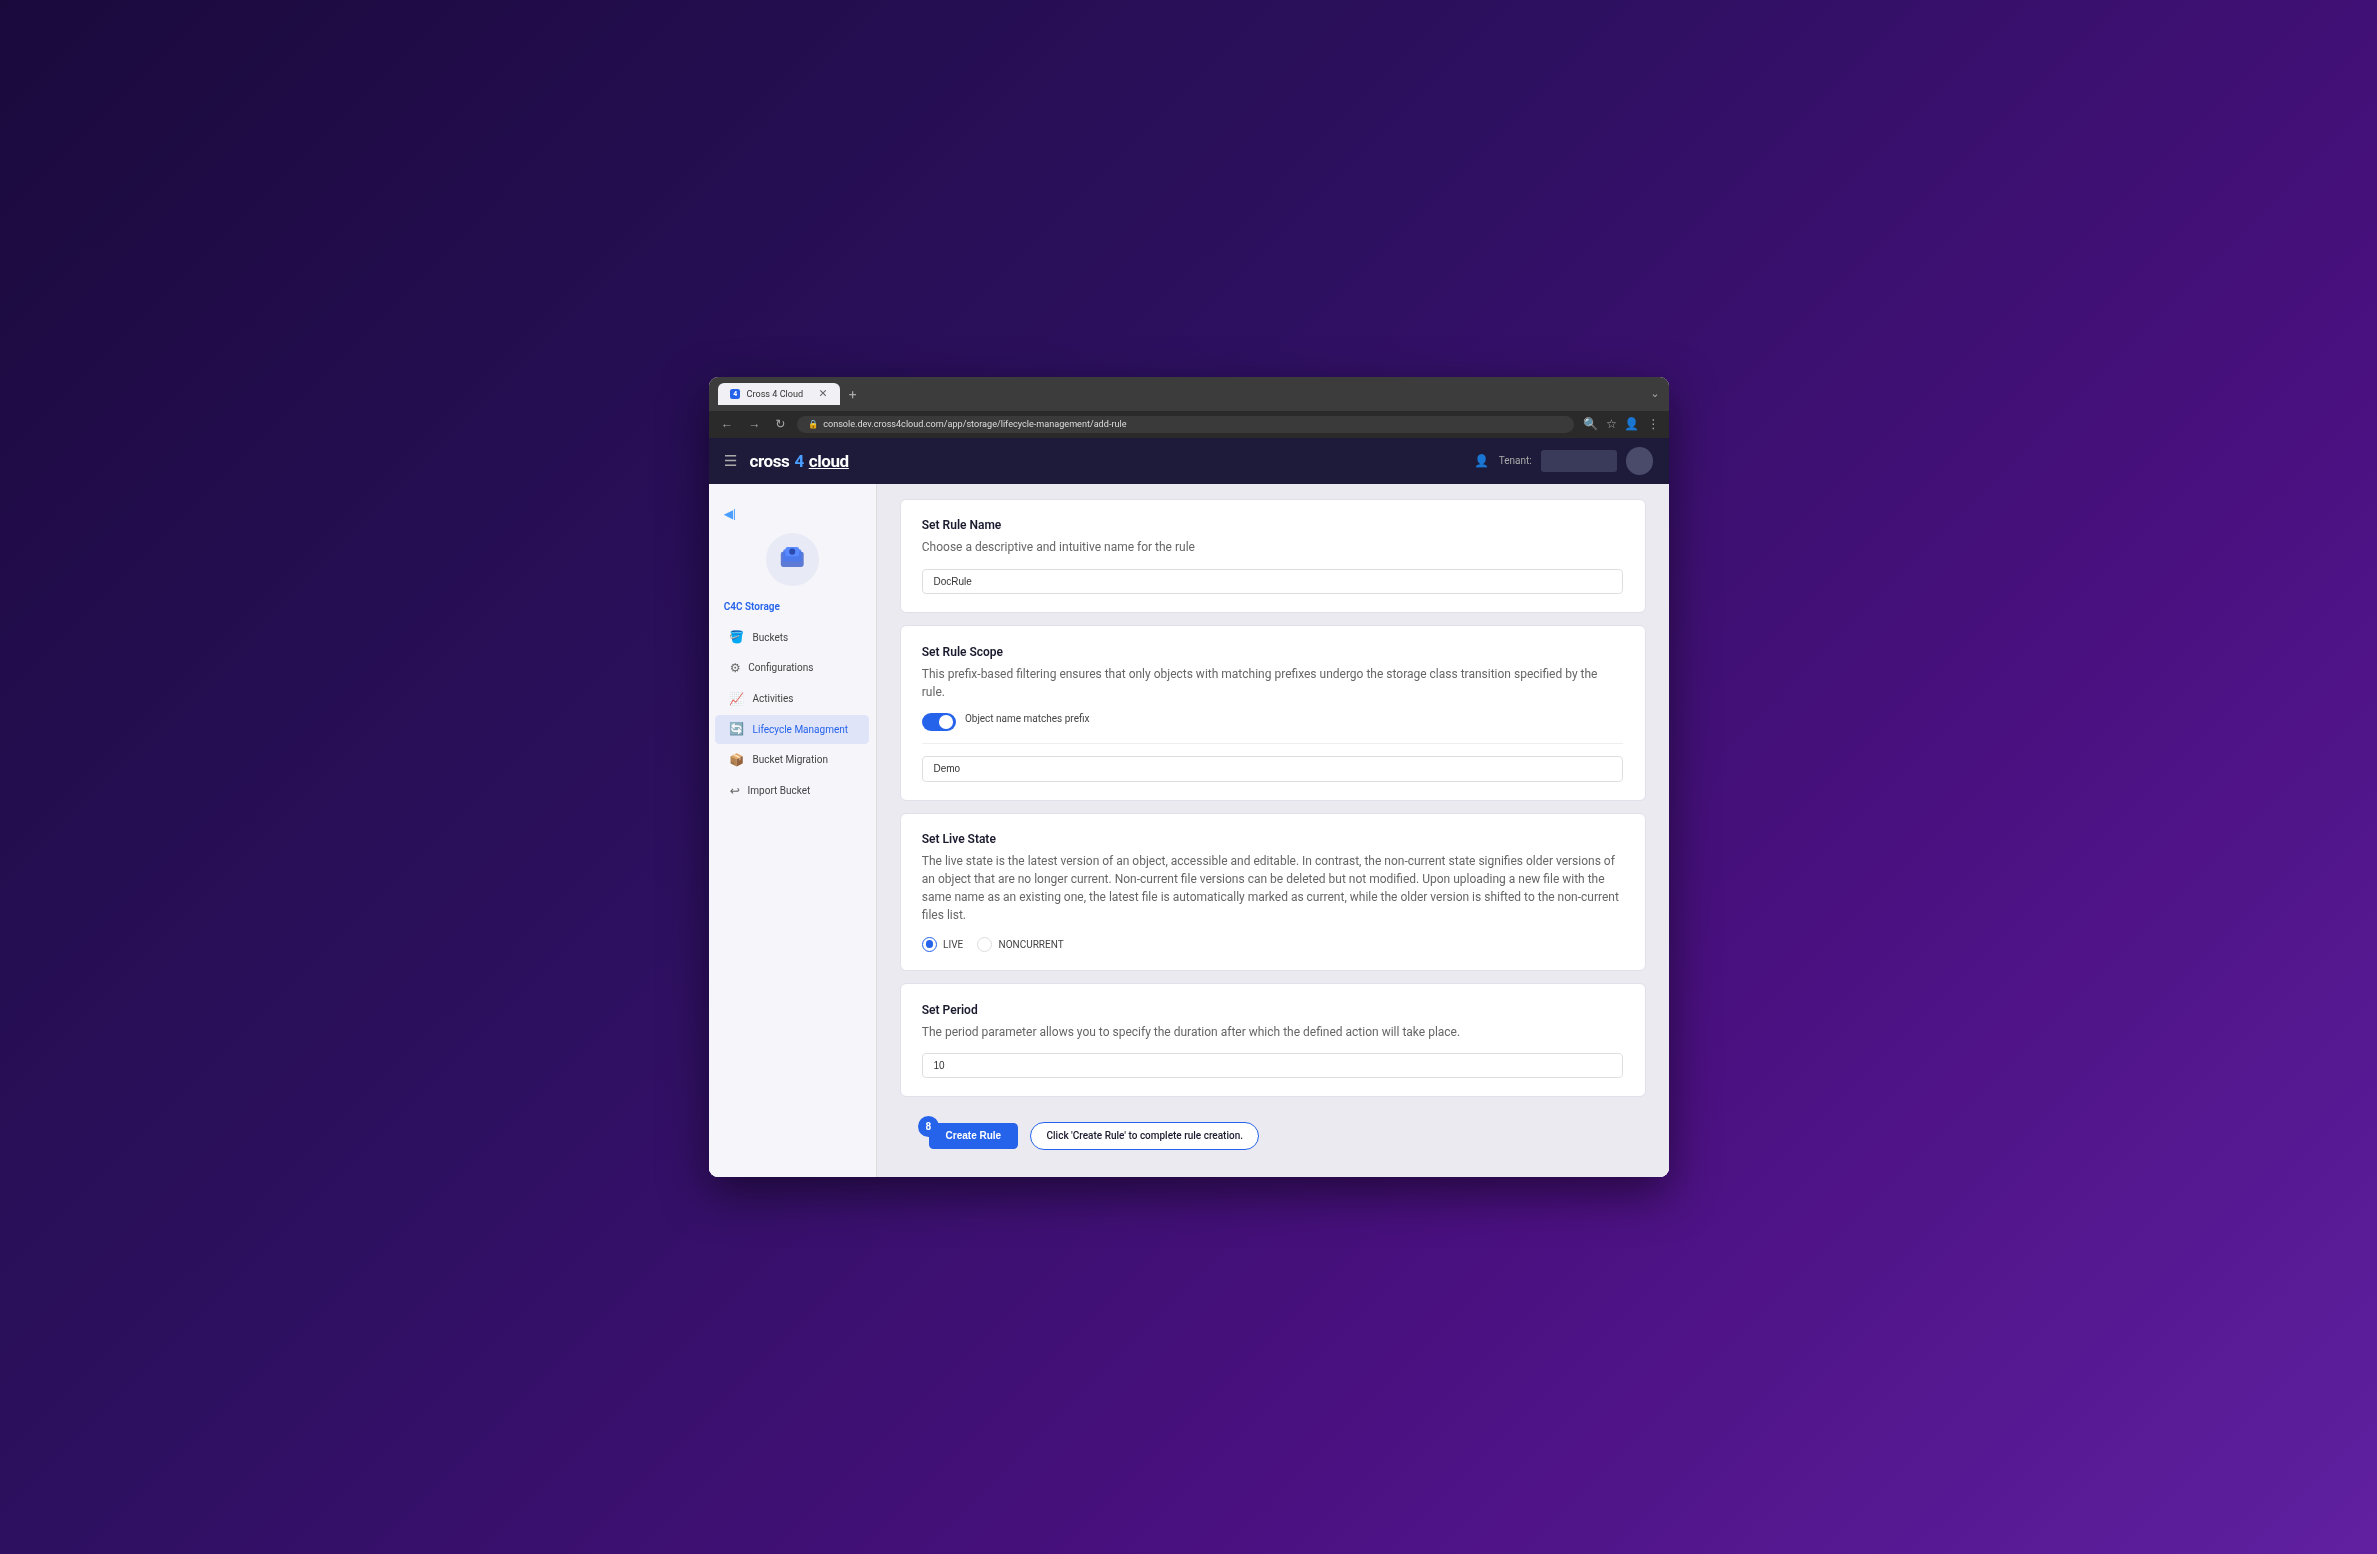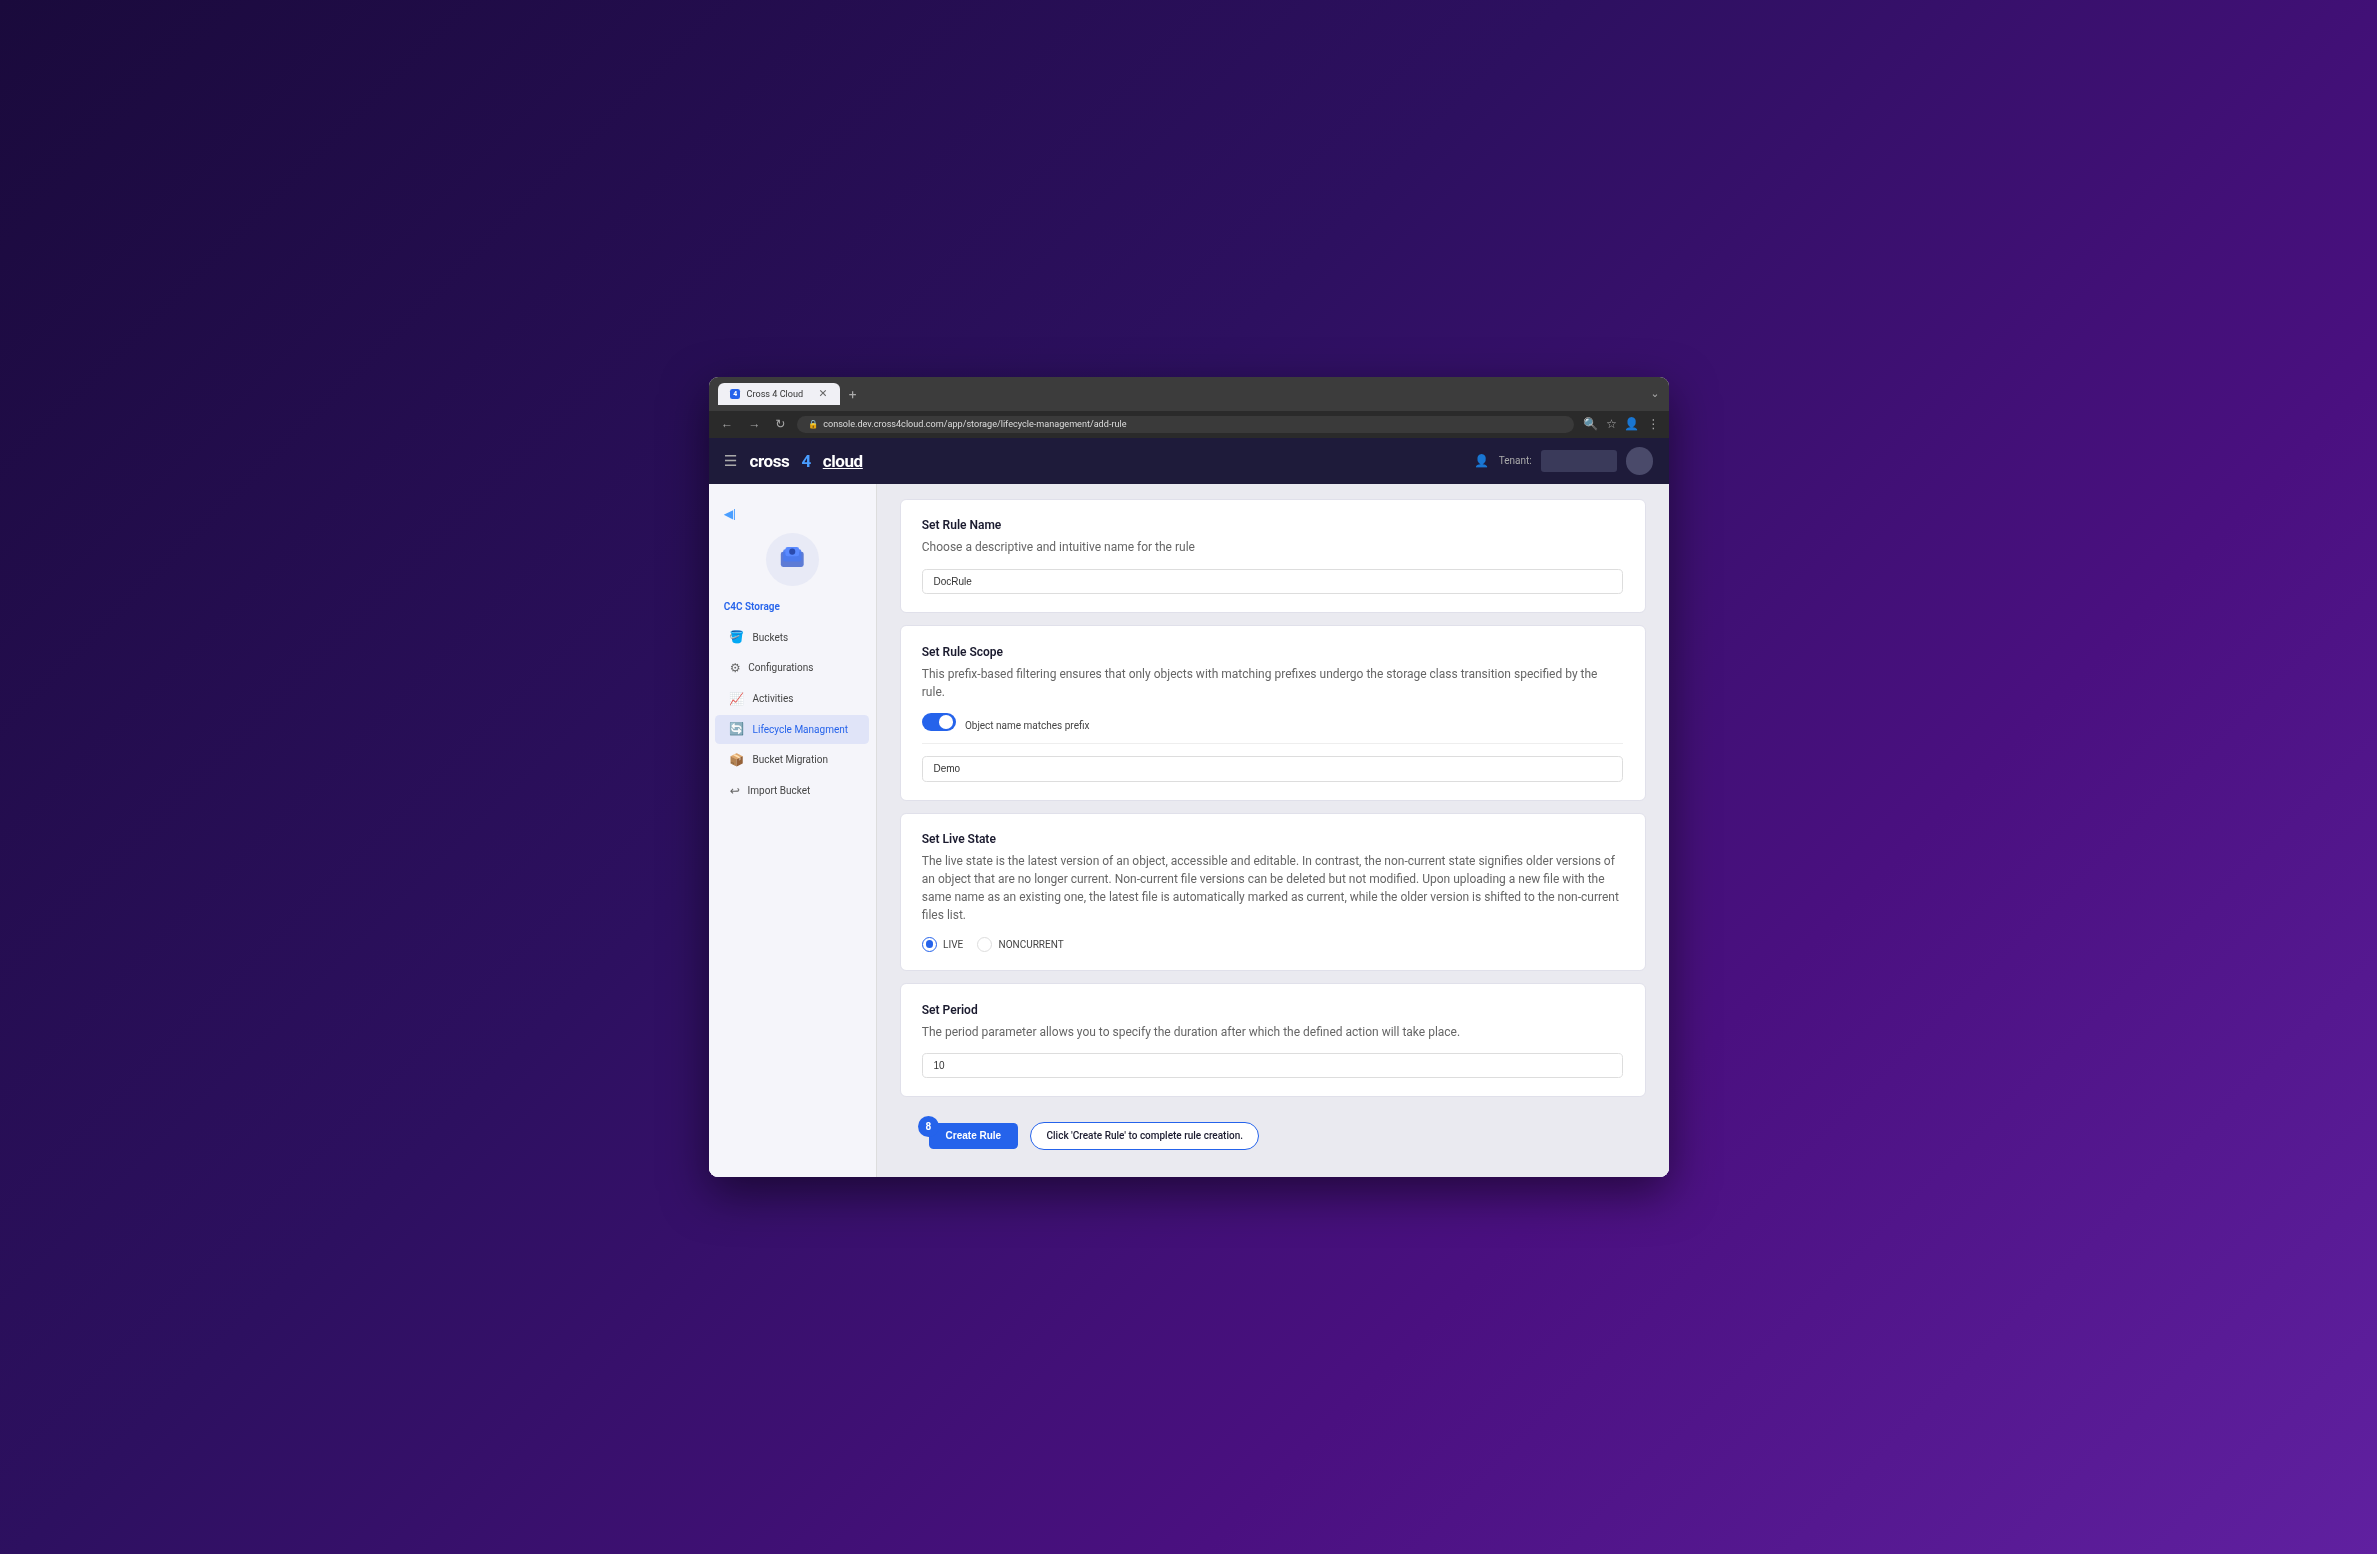--- a/index.html
+++ b/index.html
@@ -112,21 +112,21 @@
       background: #1e1b3a;
       display: flex;
       align-items: center;
       padding: 7.6px 15.2px;
       height: 46px;
     }
     .nav-hamburger { color: #aaa; font-size: 15.2px; cursor: pointer; margin-right: 12.2px; }
     .nav-logo {
       display: flex;
       align-items: center;
-      gap: 12px;
+      gap: 5px;
       color: white;
       font-size: 17px;
       font-weight: bold;
       letter-spacing: -0.4px;
     }
     .logo-cross { color: #fff; }
     .logo-4 { color: #4a9eff; }
     .logo-cloud { color: #fff; text-decoration: underline; }
     .nav-right {
       margin-left: auto;
@@ -237,21 +237,21 @@
       padding: 6.1px 10.7px;
       font-size: 10px;
       color: #333;
       width: 100%;
       outline: none;
       background: white;
     }
     
     .toggle-row {
       display: flex;
-      align-items: flex-end;
+      align-items: flex-start;
       gap: 9.1px;
       margin-bottom: 12.2px;
     }
     .toggle-switch {
       width: 34px; height: 18.3px;
       background: #2563eb;
       border-radius: 9.1px;
       position: relative;
       cursor: pointer;
       flex-shrink: 0;

